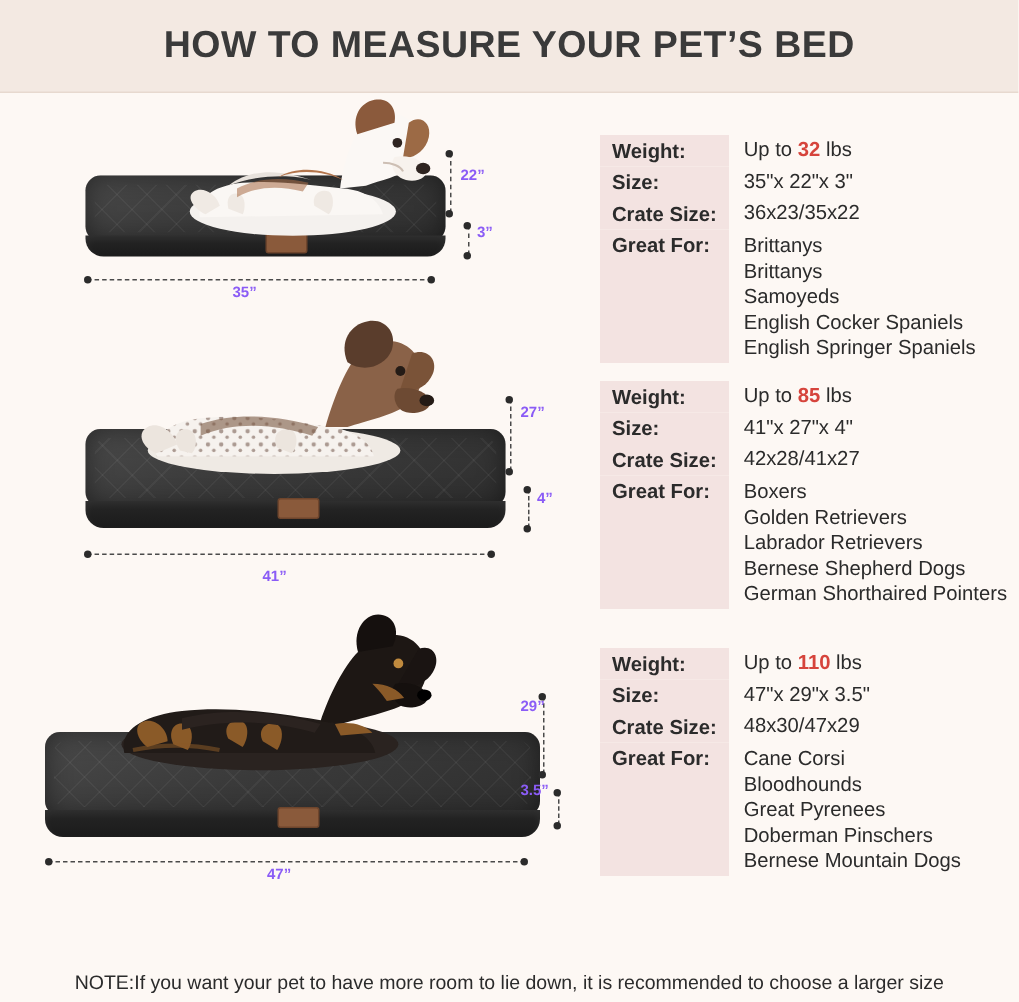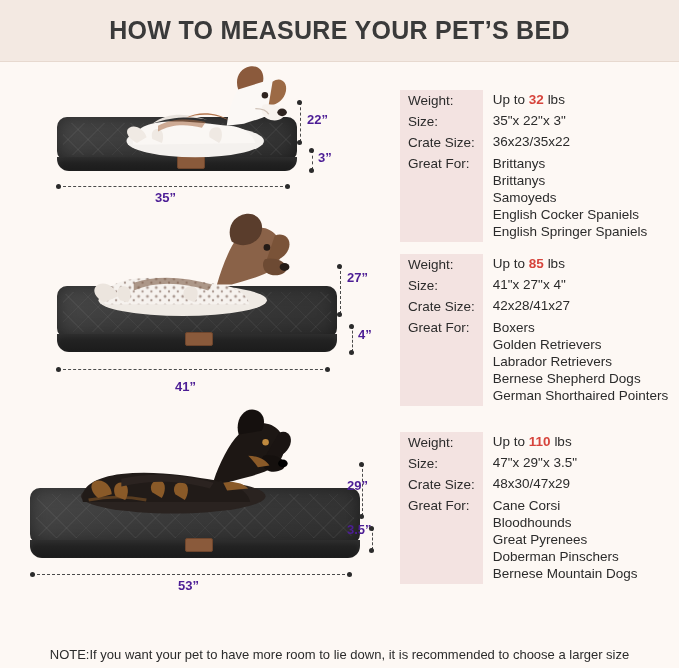--- a/index.html
+++ b/index.html
@@ -79,23 +79,23 @@
     width: 28px;
     height: 14px;
     background: #8a5a3b;
     border-radius: 2px;
     border: 1px solid #6e452c;
   }
 
   
   .dim {
     position: absolute;
-    font-size: 13px;
+    font-size: 10px;
     font-weight: bold;
-    color: #4c1d95;
+    color: #8b5cf6;
     white-space: nowrap;
   }
   .dimline {
     position: absolute;
     background: transparent;
   }
   .dimline.h {
     height: 1px;
     border-top: 1px dashed #4a4a4a;
   }
@@ -121,21 +121,21 @@
   .spec-table {
     border-collapse: collapse;
     font-size: 13.5px;
   }
   .spec-table td {
     padding: 2px 0;
     vertical-align: top;
   }
   .spec-label {
     background: #f3e3e1;
-    font-weight: normal;
+    font-weight: bold;
     padding: 3px 8px 3px 8px !important;
     white-space: nowrap;
     color: #2b2b2b;
   }
   .spec-val {
     padding-left: 10px !important;
     white-space: nowrap;
   }
   .accent { color: #d6443c; font-weight: bold; }
   .greatfor-list { }
@@ -346,31 +346,31 @@
         <path d="M170 86 C180 84 190 86 196 92 L174 94 Z" fill="#8a5a28"></path>
         <path d="M40 102 C32 96 30 86 38 84 C46 82 54 90 54 98 Z" fill="#8a5a28"></path>
         <path d="M58 100 C54 92 58 84 66 86 C72 88 72 98 68 104 Z" fill="#8a5a28"></path>
         <path d="M120 98 C116 90 122 84 129 86 C135 88 134 98 130 104 Z" fill="#8a5a28"></path>
         <path d="M96 96 C92 88 98 82 105 84 C111 86 110 96 106 102 Z" fill="#8a5a28"></path>
         <path d="M64 82 C96 74 132 78 160 86 L156 92 C128 84 96 82 64 90 Z" fill="#2b2320"></path>
         <path d="M30 104 C50 100 70 100 90 104" stroke="#8a5a28" stroke-width="3" fill="none" opacity="0.55"></path>
       </svg>
 
       <div class="dimline v" style="left:362px;top:62px;height:52px;"></div>
-      <div class="dim" style="left:347px;top:76px;">29”</div>
+      <div class="dim" style="left:347px;top:64px;">29”</div>
       <div class="dot" style="left:359px;top:60px;"></div>
       <div class="dot" style="left:359px;top:112px;"></div>
 
       <div class="dimline v" style="left:372px;top:126px;height:22px;"></div>
       <div class="dim" style="left:347px;top:120px;">3.5”</div>
       <div class="dot" style="left:369px;top:124px;"></div>
       <div class="dot" style="left:369px;top:146px;"></div>
 
       <div class="dimline h" style="left:32px;top:172px;width:318px;"></div>
-      <div class="dim" style="left:178px;top:176px;">53”</div>
+      <div class="dim" style="left:178px;top:176px;">47”</div>
       <div class="dot" style="left:30px;top:170px;"></div>
       <div class="dot" style="left:347px;top:170px;"></div>
     </div>
 
     <div class="spec" style="padding-top:30px;">
       <table class="spec-table">
         <tbody>
             <tr>
           <td class="spec-label">Weight:</td>
           <td class="spec-val">

